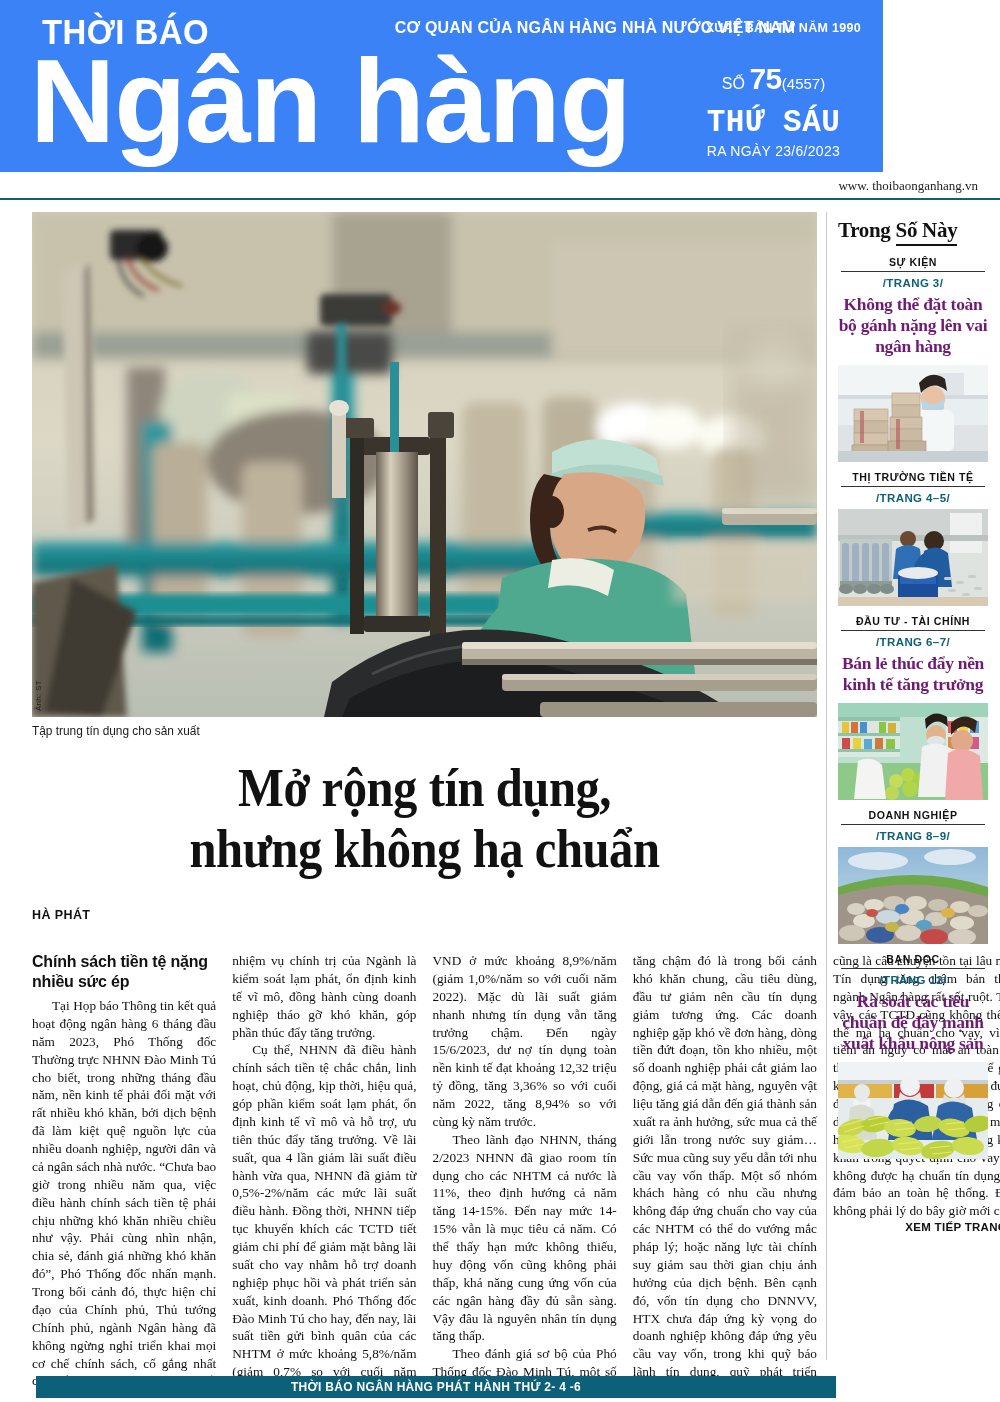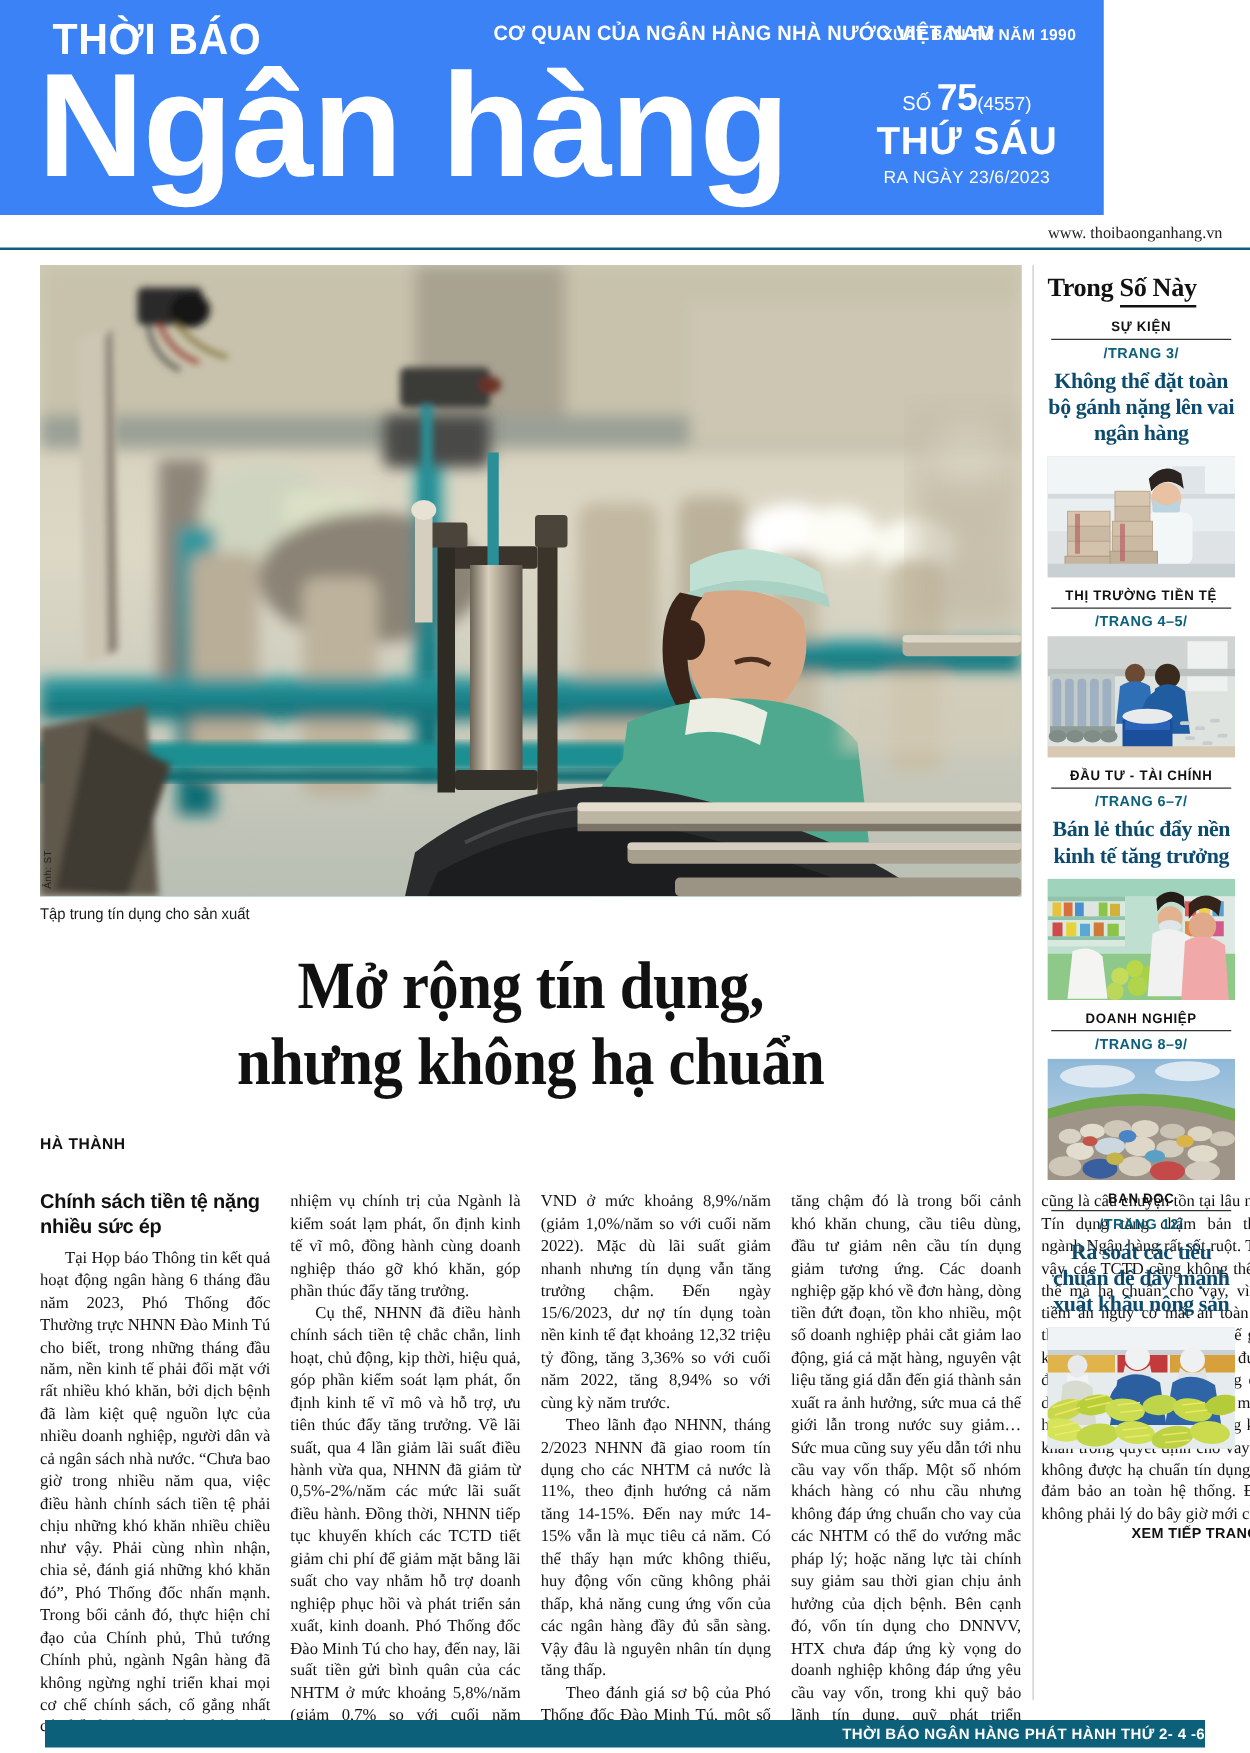--- a/index.html
+++ b/index.html
@@ -63,23 +63,23 @@
   }
   .mh-issue .line1 {
     font-family: "Liberation Sans", sans-serif;
     font-weight: 400; font-size: 16px; line-height: 1.1;
   }
   .mh-issue .line1 b {
     font-weight: 700; font-size: 30px; letter-spacing: -0.5px;
   }
   .mh-issue .line1 .paren { font-size: 15px; }
   .mh-issue .line2 {
-    font-family: Liberation Sans, sans-serif;
+    font-family: Liberation Mono, monospace;
     font-weight: 700; font-size: 31px; line-height: 1.1; letter-spacing: 0.5px;
-    margin-top: 1px;
+    margin-top: 11px;
   }
   .mh-issue .line3 {
     font-family: "Liberation Sans", sans-serif;
     font-weight: 400; font-size: 14px; margin-top: 3px; letter-spacing: 0.3px;
   }
   .mh-url {
     position: absolute; right: 22px; top: 178px;
     font-family: "Liberation Serif", serif;
     font-size: 13px; color: #222;
   }
@@ -209,34 +209,34 @@
     letter-spacing: 0.4px;
     margin-top: 5px;
     margin-bottom: 5px;
   }
   .sb-head {
     text-align: center;
     font-family: "Liberation Serif", serif;
     font-weight: 700;
     font-size: 17.5px;
     line-height: 1.2;
-    color: #0c4a6e;
+    color: #701a75;
     letter-spacing: -0.3px;
     margin-bottom: 8px;
   }
   .sb-photo { width: 150px; height: 97px; overflow: hidden; background:#ddd; }
   .sb-photo svg { display:block; width:150px; height:97px; }
 
   
   .footer {
     position: absolute; left: 36px; top: 1376px;
-    width: 928px; height: 22px;
+    width: 800px; height: 22px;
     background: #0d6079;
     color: #fff;
-    display: flex; align-items: center; justify-content: flex-end;
+    display: flex; align-items: center; justify-content: center;
     font-family: "Liberation Sans", sans-serif;
     font-weight: 700;
     font-size: 12px;
     letter-spacing: 0.3px;
   }
 </style>
 </head>
 <body>
 
 <div class="page">
@@ -401,21 +401,21 @@
       <div class="photo-credit">Ảnh: ST</div>
     </div>
 
     <div class="hero-caption">Tập trung tín dụng cho sản xuất</div>
 
     <div class="hero-headline">
       <div>Mở rộng tín dụng,</div>
       <div>nhưng không hạ chuẩn</div>
     </div>
 
-    <div class="byline">HÀ THÀNH</div>
+    <div class="byline">HÀ PHÁT</div>
 
     <div class="cols">
       <div class="subhead">Chính sách tiền tệ nặng nhiều sức ép</div>
       <p>Tại Họp báo Thông tin kết quả hoạt động ngân hàng 6 tháng đầu năm 2023, Phó Thống đốc Thường trực NHNN Đào Minh Tú cho biết, trong những tháng đầu năm, nền kinh tế phải đối mặt với rất nhiều khó khăn, bởi dịch bệnh đã làm kiệt quệ nguồn lực của nhiều doanh nghiệp, người dân và cả ngân sách nhà nước. “Chưa bao giờ trong nhiều năm qua, việc điều hành chính sách tiền tệ phải chịu những khó khăn nhiều chiều như vậy. Phải cùng nhìn nhận, chia sẻ, đánh giá những khó khăn đó”, Phó Thống đốc nhấn mạnh. Trong bối cảnh đó, thực hiện chỉ đạo của Chính phủ, Thủ tướng Chính phủ, ngành Ngân hàng đã không ngừng nghỉ triển khai mọi cơ chế chính sách, cố gắng nhất có thể đảm bảo hoàn thành tốt nhiệm vụ chính trị của Ngành là kiểm soát lạm phát, ổn định kinh tế vĩ mô, đồng hành cùng doanh nghiệp tháo gỡ khó khăn, góp phần thúc đẩy tăng trưởng.</p>
       <p>Cụ thể, NHNN đã điều hành chính sách tiền tệ chắc chắn, linh hoạt, chủ động, kịp thời, hiệu quả, góp phần kiểm soát lạm phát, ổn định kinh tế vĩ mô và hỗ trợ, ưu tiên thúc đẩy tăng trưởng. Về lãi suất, qua 4 lần giảm lãi suất điều hành vừa qua, NHNN đã giảm từ 0,5%-2%/năm các mức lãi suất điều hành. Đồng thời, NHNN tiếp tục khuyến khích các TCTD tiết giảm chi phí để giảm mặt bằng lãi suất cho vay nhằm hỗ trợ doanh nghiệp phục hồi và phát triển sản xuất, kinh doanh. Phó Thống đốc Đào Minh Tú cho hay, đến nay, lãi suất tiền gửi bình quân của các NHTM ở mức khoảng 5,8%/năm (giảm 0,7% so với cuối năm 2022); lãi suất cho vay bình quân VND ở mức khoảng 8,9%/năm (giảm 1,0%/năm so với cuối năm 2022). Mặc dù lãi suất giảm nhanh nhưng tín dụng vẫn tăng trưởng chậm. Đến ngày 15/6/2023, dư nợ tín dụng toàn nền kinh tế đạt khoảng 12,32 triệu tỷ đồng, tăng 3,36% so với cuối năm 2022, tăng 8,94% so với cùng kỳ năm trước.</p>
       <p>Theo lãnh đạo NHNN, tháng 2/2023 NHNN đã giao room tín dụng cho các NHTM cả nước là 11%, theo định hướng cả năm tăng 14-15%. Đến nay mức 14-15% vẫn là mục tiêu cả năm. Có thể thấy hạn mức không thiếu, huy động vốn cũng không phải thấp, khả năng cung ứng vốn của các ngân hàng đầy đủ sẵn sàng. Vậy đâu là nguyên nhân tín dụng tăng thấp.</p>
       <p>Theo đánh giá sơ bộ của Phó Thống đốc Đào Minh Tú, một số nguyên nhân chính khiến tín dụng tăng chậm đó là trong bối cảnh khó khăn chung, cầu tiêu dùng, đầu tư giảm nên cầu tín dụng giảm tương ứng. Các doanh nghiệp gặp khó về đơn hàng, dòng tiền đứt đoạn, tồn kho nhiều, một số doanh nghiệp phải cắt giảm lao động, giá cả mặt hàng, nguyên vật liệu tăng giá dẫn đến giá thành sản xuất ra ảnh hưởng, sức mua cả thế giới lẫn trong nước suy giảm… Sức mua cũng suy yếu dẫn tới nhu cầu vay vốn thấp. Một số nhóm khách hàng có nhu cầu nhưng không đáp ứng chuẩn cho vay của các NHTM có thể do vướng mắc pháp lý; hoặc năng lực tài chính suy giảm sau thời gian chịu ảnh hưởng của dịch bệnh. Bên cạnh đó, vốn tín dụng cho DNNVV, HTX chưa đáp ứng kỳ vọng do doanh nghiệp không đáp ứng yêu cầu vay vốn, trong khi quỹ bảo lãnh tín dụng, quỹ phát triển DNNVV hoạt động hạn chế - đây cũng là câu chuyện tồn tại lâu nay. Tín dụng tăng chậm bản thân ngành Ngân hàng rất sốt ruột. Tuy vậy, các TCTD cũng không thể vì thế mà hạ chuẩn cho vay, vì sẽ tiềm ẩn nguy cơ mất an toàn hệ thống. “Sau thời gian kinh tế gặp khó khăn, mức độ rủi ro được đánh giá cao hơn, hoạt động của doanh nghiệp khó chứng minh hiệu quả nên các TCTD cũng khó khăn trong quyết định cho vay do không được hạ chuẩn tín dụng để đảm bảo an toàn hệ thống. Đây không phải lý do bây giờ mới có</p>
       <p class="jump">XEM TIẾP TRANG 3</p>
     </div>
   </div>

